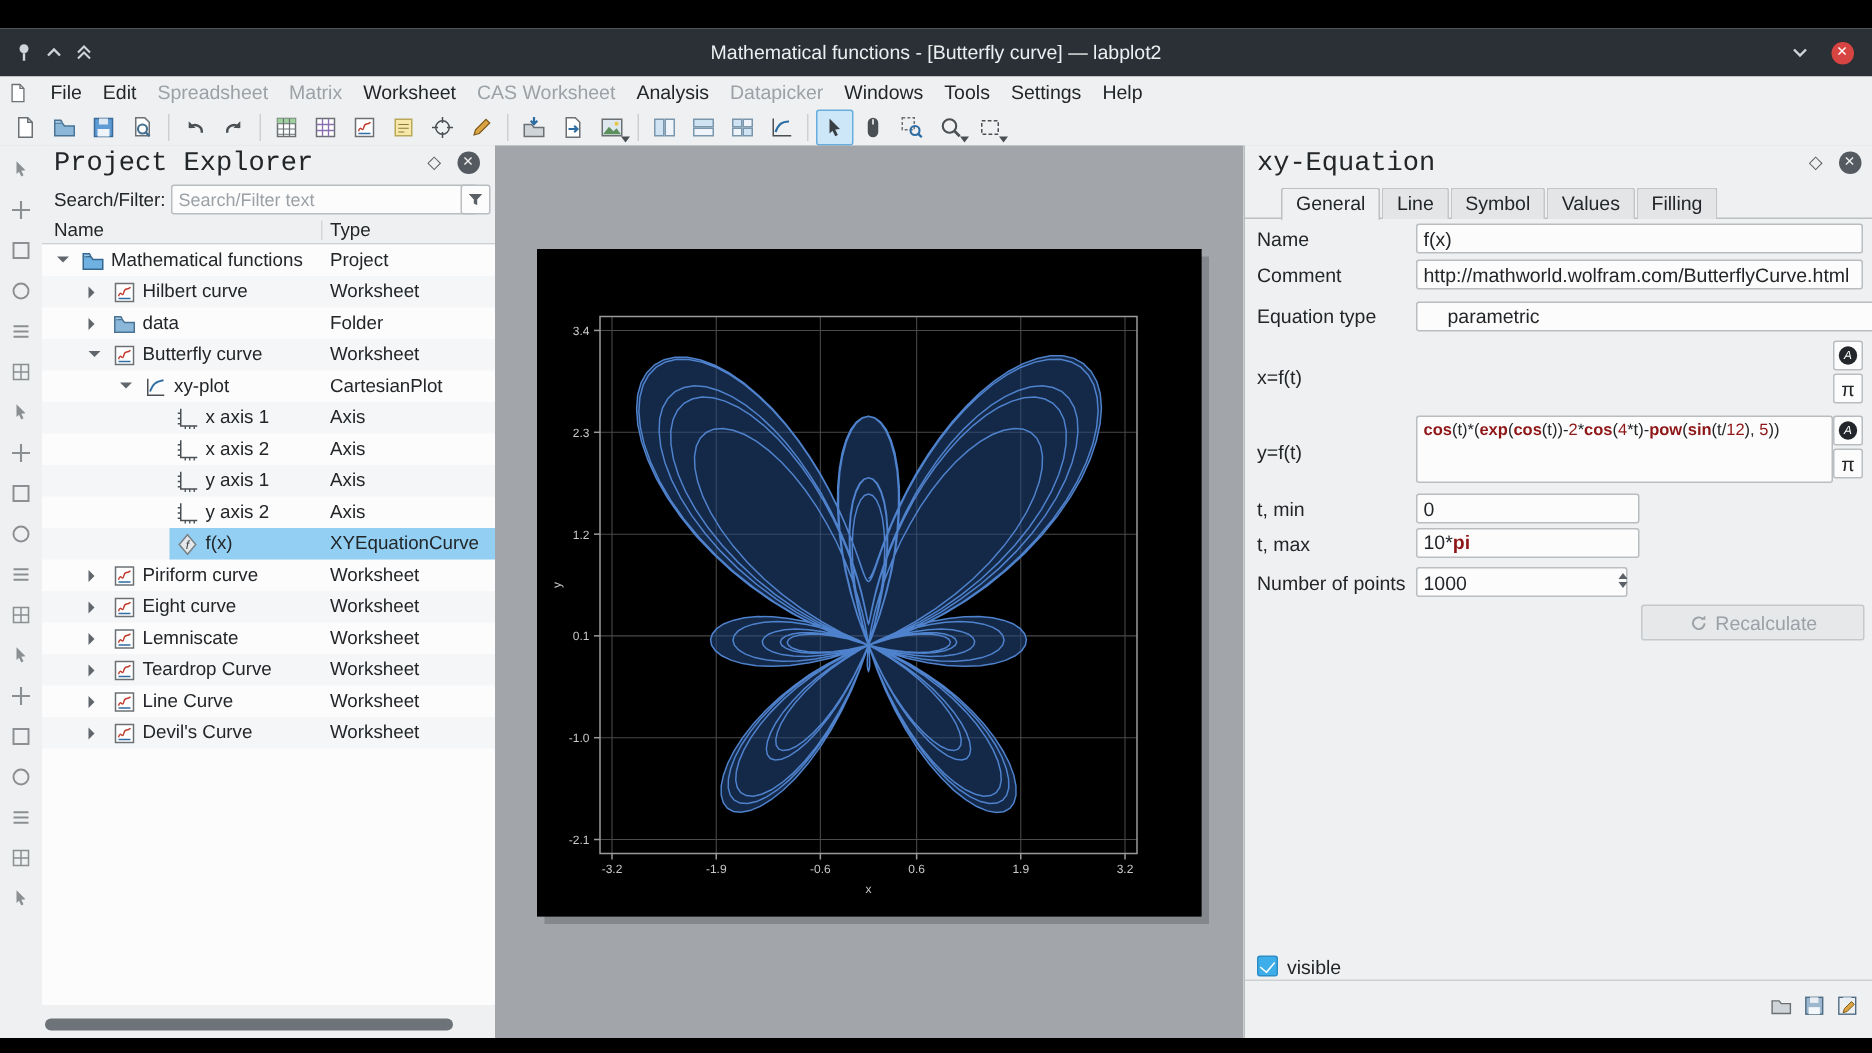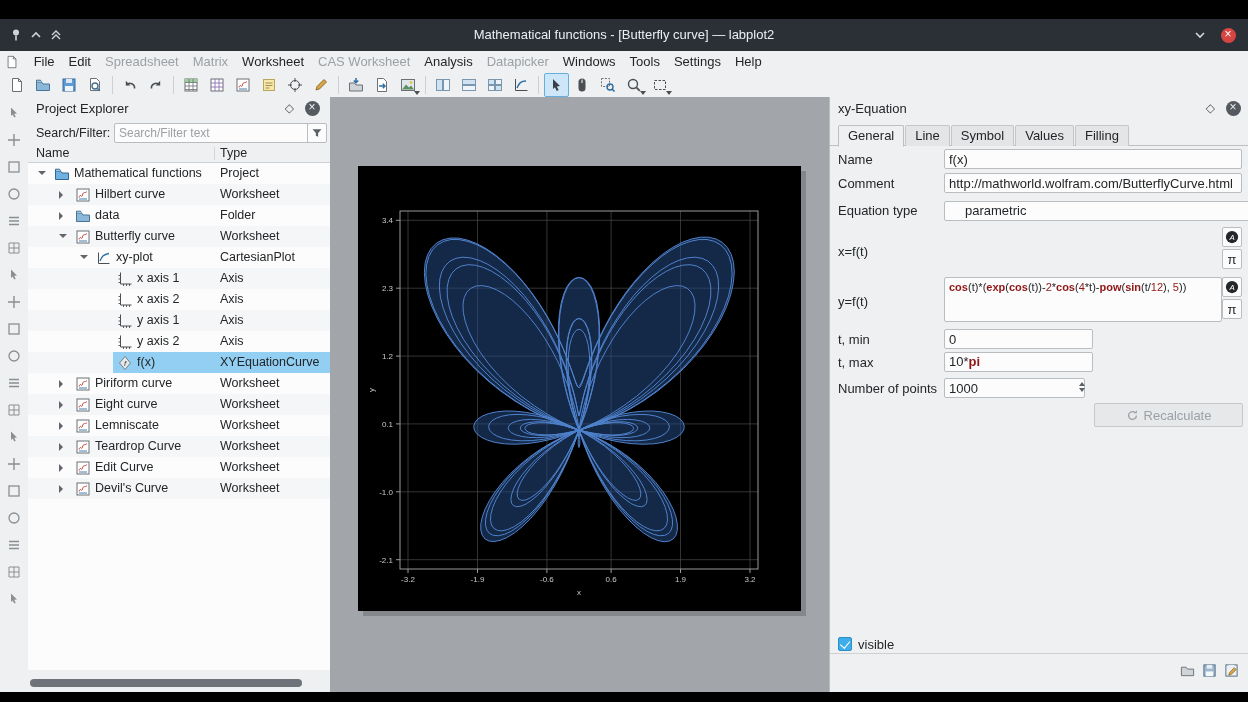--- a/index.html
+++ b/index.html
@@ -29,21 +29,21 @@
   
   .main{position:absolute;top:78px;left:0;width:1248px;height:595px;}
 
   
   .dockstrip{position:absolute;left:0;top:0;width:28px;height:595px;background:#eff0f1;border-right:1px solid #c9cccd;}
   .sidetool{position:absolute;left:6px;width:16px;height:16px;opacity:.75;}
 
   
   .explorer{position:absolute;left:28px;top:0;width:302px;height:595px;background:#eff0f1;border-right:1px solid #b9bdc0;}
   .panel-header{position:absolute;top:0;left:0;right:0;height:24px;}
-  .ph-title{position:absolute;left:8px;top:0;line-height:24px;font-size:13px;}
+  .ph-title{position:absolute;left:8px;top:0;line-height:24px;font-size:18px;font-family:Liberation Mono, monospace;}
   .ph-diamond{position:absolute;top:4px;font-size:12px;color:#55595d;}
   .ph-close{position:absolute;top:4px;width:15px;height:15px;border-radius:8px;background:#545a60;}
   .ph-close:after{content:"×";position:absolute;left:3.5px;top:-1.5px;color:#eee;font-size:12px;}
   .search-row{position:absolute;top:26px;left:0;right:0;height:31px;font-size:12.5px;}
   .search-row .lbl{position:absolute;left:8px;line-height:20px;}
   .search-input{position:absolute;left:86px;top:0px;width:194px;height:16px;border:1px solid #b9bdc0;border-radius:2px;font-size:12px;padding:1px 4px;font-family:"Liberation Sans",sans-serif;color:#232629;background:#fcfcfc;}
   .search-input::placeholder{color:#9ba1a6;}
   .filterbtn{position:absolute;right:3px;top:0;width:18px;height:18px;border:1px solid #b9bdc0;border-radius:2px;background:#fcfcfc;display:flex;align-items:center;justify-content:center;}
   .colheader{position:absolute;top:48px;left:0;right:0;height:17px;background:#eff0f1;border-bottom:1px solid #cdd0d2;font-size:12.5px;}
   .colheader span{position:absolute;top:0;line-height:17px;}
@@ -60,21 +60,21 @@
   .hscroll{position:absolute;left:2px;right:14px;bottom:5px;height:8px;}
   .hthumb{position:absolute;left:0;top:0;height:8px;width:272px;background:#6d7378;border-radius:4px;}
 
   
   .center{position:absolute;left:330px;top:0;width:499px;height:595px;background:#a2a6aa;}
   .page{position:absolute;left:28px;top:69px;width:443px;height:445px;background:#000;box-shadow:5px 5px 0 #84888c;}
   .tk{font-size:8px;fill:#c9c9c9;font-family:"Liberation Sans",sans-serif;}
 
   
   .props{position:absolute;left:829px;top:0;width:419px;height:595px;background:#eff0f1;border-left:1px solid #b9bdc0;}
-  .tabsrow{position:absolute;top:27px;left:0;right:0;height:22px;border-bottom:1px solid #bcc0c2;padding-left:8px;box-sizing:border-box;}
+  .tabsrow{position:absolute;top:27px;left:0;right:0;height:22px;border-bottom:1px solid #bcc0c2;padding-left:24px;box-sizing:border-box;}
   .tab{display:inline-block;height:20px;line-height:20px;font-size:13px;padding:0 9px;margin-right:1px;background:#e3e5e7;border:1px solid #c4c7c9;border-bottom:none;border-radius:2px 2px 0 0;position:relative;top:1px;color:#232629;}
   .tab.active{background:#eff0f1;border:1px solid #bcc0c2;border-bottom:1px solid #eff0f1;top:1px;}
   .plabel{position:absolute;left:8px;font-size:13px;line-height:18px;}
   .pinput{position:absolute;height:16px;border:1px solid #b9bdc0;border-radius:2px;background:#fcfcfc;font-size:13px;padding:1px 4px;font-family:"Liberation Sans",sans-serif;color:#232629;}
   .pselect{position:absolute;left:114px;width:288px;height:18px;border:1px solid #b9bdc0;border-radius:2px;background:#fcfcfc;font-size:13px;line-height:18px;padding:0 20px;}
   .pselect .car{position:absolute;right:6px;top:7px;width:0;height:0;border-left:3.5px solid transparent;border-right:3.5px solid transparent;border-top:4.5px solid #4a4f54;}
   .eqbox{position:absolute;left:114px;width:268px;height:37px;border:1px solid #b9bdc0;border-radius:2px;background:#fcfcfc;font-size:11px;padding:3px 4px;white-space:nowrap;overflow:hidden;}
   .fn{color:#8f1616;font-weight:bold;}
   .nm{color:#8f1616;}
   .eqbtn{position:absolute;left:392px;width:18px;height:18px;border:1px solid #b9bdc0;border-radius:2px;background:#fcfcfc;display:flex;align-items:center;justify-content:center;font-size:13px;}
@@ -490,21 +490,21 @@
             <span class="tname" style="left:67px">Teardrop Curve</span>
             <span class="ttype">Worksheet</span>
           </div>
           <div class="trow">
             <span class="ex-closed" style="left:31px"></span>
             <span class="ticon" style="left:47px"><svg width="16" height="16" viewBox="0 0 16 16">
                 <rect x="2" y="2" width="12" height="12" fill="#fff" stroke="#6b7074"></rect>
                 <path d="M4 10.5c1.5-5 2.5 1.5 3.5-2.5s2-1 4.5-3.5" fill="none" stroke="#c0392b" stroke-width="0.9"></path>
                 <path d="M4 12h8" stroke="#2d6da3" stroke-width="0.9"></path>
               </svg></span>
-            <span class="tname" style="left:67px">Edit Curve</span>
+            <span class="tname" style="left:67px">Line Curve</span>
             <span class="ttype">Worksheet</span>
           </div>
           <div class="trow alt">
             <span class="ex-closed" style="left:31px"></span>
             <span class="ticon" style="left:47px"><svg width="16" height="16" viewBox="0 0 16 16">
                 <rect x="2" y="2" width="12" height="12" fill="#fff" stroke="#6b7074"></rect>
                 <path d="M4 10.5c1.5-5 2.5 1.5 3.5-2.5s2-1 4.5-3.5" fill="none" stroke="#c0392b" stroke-width="0.9"></path>
                 <path d="M4 12h8" stroke="#2d6da3" stroke-width="0.9"></path>
               </svg></span>
             <span class="tname" style="left:67px">Devil's Curve</span>

